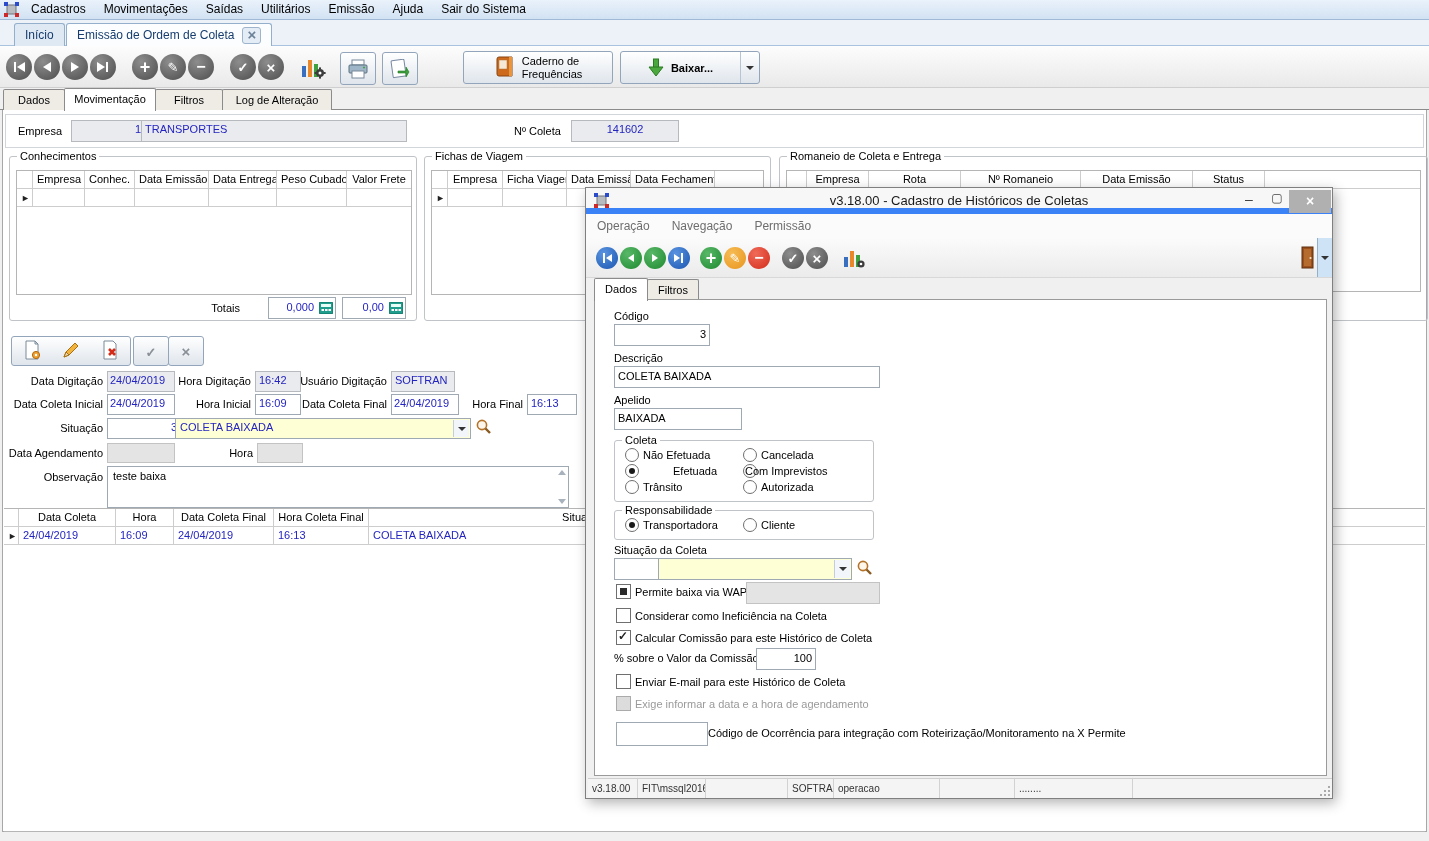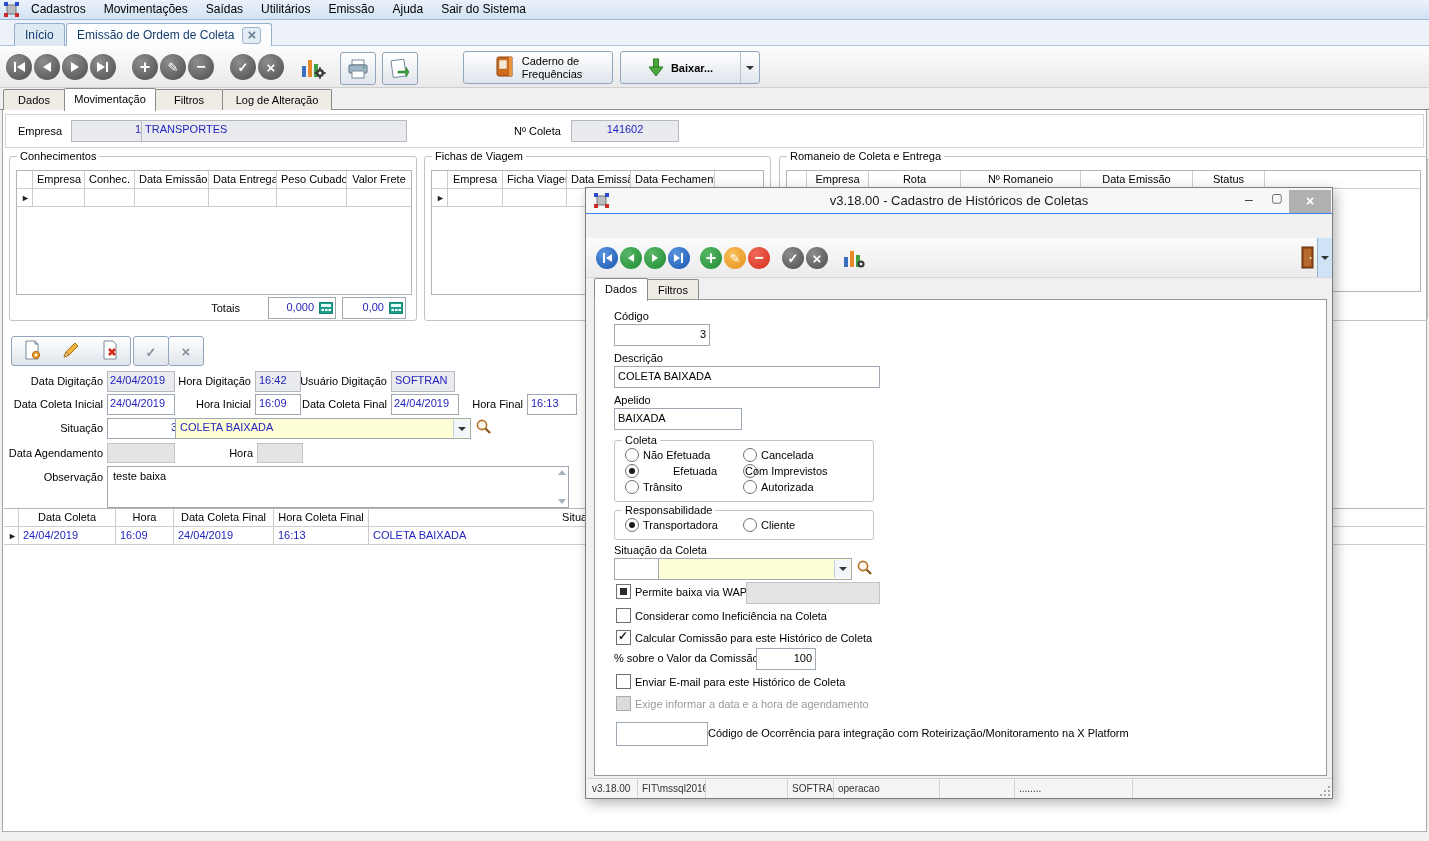--- a/index.html
+++ b/index.html
@@ -56,21 +56,21 @@
   .rowsel::before{content:"\25BA";font-size:9px;color:#222;}
   .combo-arrow{position:absolute;right:1px;top:1px;bottom:1px;width:15px;display:flex;align-items:center;justify-content:center;background:#f2f6fb;border-left:1px solid #c2cedb;}
   .cb{position:absolute;width:13px;height:13px;border:1px solid #6f6f6f;background:#fff;}
   .cb.checked::after{content:"\2713";position:absolute;top:-2px;left:1px;font-size:12px;font-weight:bold;color:#222;}
   .cb.filled::after{content:"";position:absolute;left:3px;top:3px;right:3px;bottom:3px;background:#2a2a2a;}
   .cb.off2{background:#dcdcdc;border-color:#ababab;}
   .rd{position:absolute;width:12px;height:12px;border:1px solid #6f6f6f;border-radius:50%;background:#fff;}
   .rd.on::after{content:"";position:absolute;left:3px;top:3px;right:3px;bottom:3px;border-radius:50%;background:#1a1a1a;}
   
   .dialog{left:585px;top:187px;width:748px;height:612px;background:#f0f0f0;border:1px solid #7f7f7f;box-shadow:3px 4px 12px rgba(0,0,0,.3);}
-  .dtitle{left:0;top:0;width:100%;height:26px;background:#f7f7f7;border-bottom:1px solid #3b82f6;}
+  .dtitle{left:0;top:0;width:100%;height:26px;background:#f7f7f7;border-bottom:6px solid #3b82f6;}
   .dmenu{left:0;top:26px;width:100%;height:24px;background:#fbfbfb;display:flex;align-items:center;color:#6e6e6e;font-size:12px;}
   .dmenu span{padding:0 11px;}
   .dtoolbar{left:0;top:50px;width:100%;height:40px;background:linear-gradient(#fbfbfb,#ebebeb);border-bottom:1px solid #d8d8d8;}
   .circle.d{width:22px;height:22px;}
   .dtabs{left:0;top:90px;width:100%;height:21px;}
   .dcontent{left:8px;top:111px;width:733px;height:477px;background:#fff;border:1px solid #9a9a9a;}
   .dstatus{left:2px;top:590px;width:744px;height:20px;background:#f4f4f4;border-top:1px solid #cfcfcf;display:flex;font-size:10px;color:#333;}
   .scell{border-right:1px solid #d2d2d2;line-height:19px;padding:0 4px;box-sizing:border-box;overflow:hidden;white-space:nowrap;}
   .grip{position:absolute;right:1px;bottom:1px;width:12px;height:12px;background:
     radial-gradient(circle at 2px 10px,#aaa 1px,transparent 1.5px),
@@ -388,20 +388,25 @@
             <rect x="0" y="11" width="4" height="4" fill="#cc2a2a"></rect>
             <rect x="11" y="11" width="4" height="4" fill="#cc2a2a"></rect>
           </svg>
       </span>
       <span class="a nw" style="left:0;right:0;top:5px;text-align:center;font-size:13px;color:#1a1a1a;">v3.18.00 - Cadastro de Históricos de Coletas</span>
       <span class="a" style="left:650px;top:3px;width:26px;height:20px;text-align:center;font-size:14px;color:#444;">–</span>
       <span class="a" style="left:678px;top:3px;width:26px;height:20px;text-align:center;font-size:12px;color:#444;">▢</span>
       <span class="a" style="left:703px;top:2px;width:42px;height:23px;background:#b0b0b0;color:#fff;text-align:center;line-height:22px;font-size:14px;font-weight:bold;">×</span>
     </div>
 
+    <div class="a dmenu">
+      <span>Operação</span>
+      <span>Navegação</span>
+      <span>Permissão</span>
+    </div>
 
     <div class="a dtoolbar">
       <div class="circle d c-blue" style="left:10px;top:9px;">
           <span class="vbar"></span>
           <span class="tri-l sm"></span>
         </div>
       <div class="circle d c-green" style="left:34px;top:9px;">
           <span class="tri-l sm"></span>
         </div>
       <div class="circle d c-green" style="left:58px;top:9px;">
@@ -502,21 +507,21 @@
     <span class="lbl" style="left:28px;top:464px;">% sobre o Valor da Comissão</span>
     <div class="fld r" style="left:170px;top:460px;width:52px;height:20px;line-height:18px;">100</div>
 
     <span class="cb" style="left:30px;top:486px;"></span>
     <span class="lbl" style="left:49px;top:488px;">Enviar E-mail para este Histórico de Coleta</span>
 
     <span class="cb off2" style="left:30px;top:508px;"></span>
     <span class="lbl gray-txt" style="left:49px;top:510px;">Exige informar a data e a hora de agendamento</span>
 
     <div class="fld" style="left:30px;top:534px;width:84px;height:22px;"></div>
-    <span class="lbl" style="left:122px;top:539px;">Código de Ocorrência para integração com Roteirização/Monitoramento na X Platform</span>
+    <span class="lbl" style="left:122px;top:539px;">Código de Ocorrência para integração com Roteirização/Monitoramento na X Permite</span>
 
     <div class="a dstatus">
       <span class="scell" style="width:50px;">v3.18.00</span>
       <span class="scell" style="width:68px;">FIT\mssql2016</span>
       <span class="scell" style="width:82px;"></span>
       <span class="scell" style="width:46px;">SOFTRAN</span>
       <span class="scell" style="width:106px;">operacao</span>
       <span class="scell" style="width:75px;"></span>
       <span class="scell" style="width:118px;">........</span>
       <span class="scell" style="flex:1;border-right:none;position:relative;">

